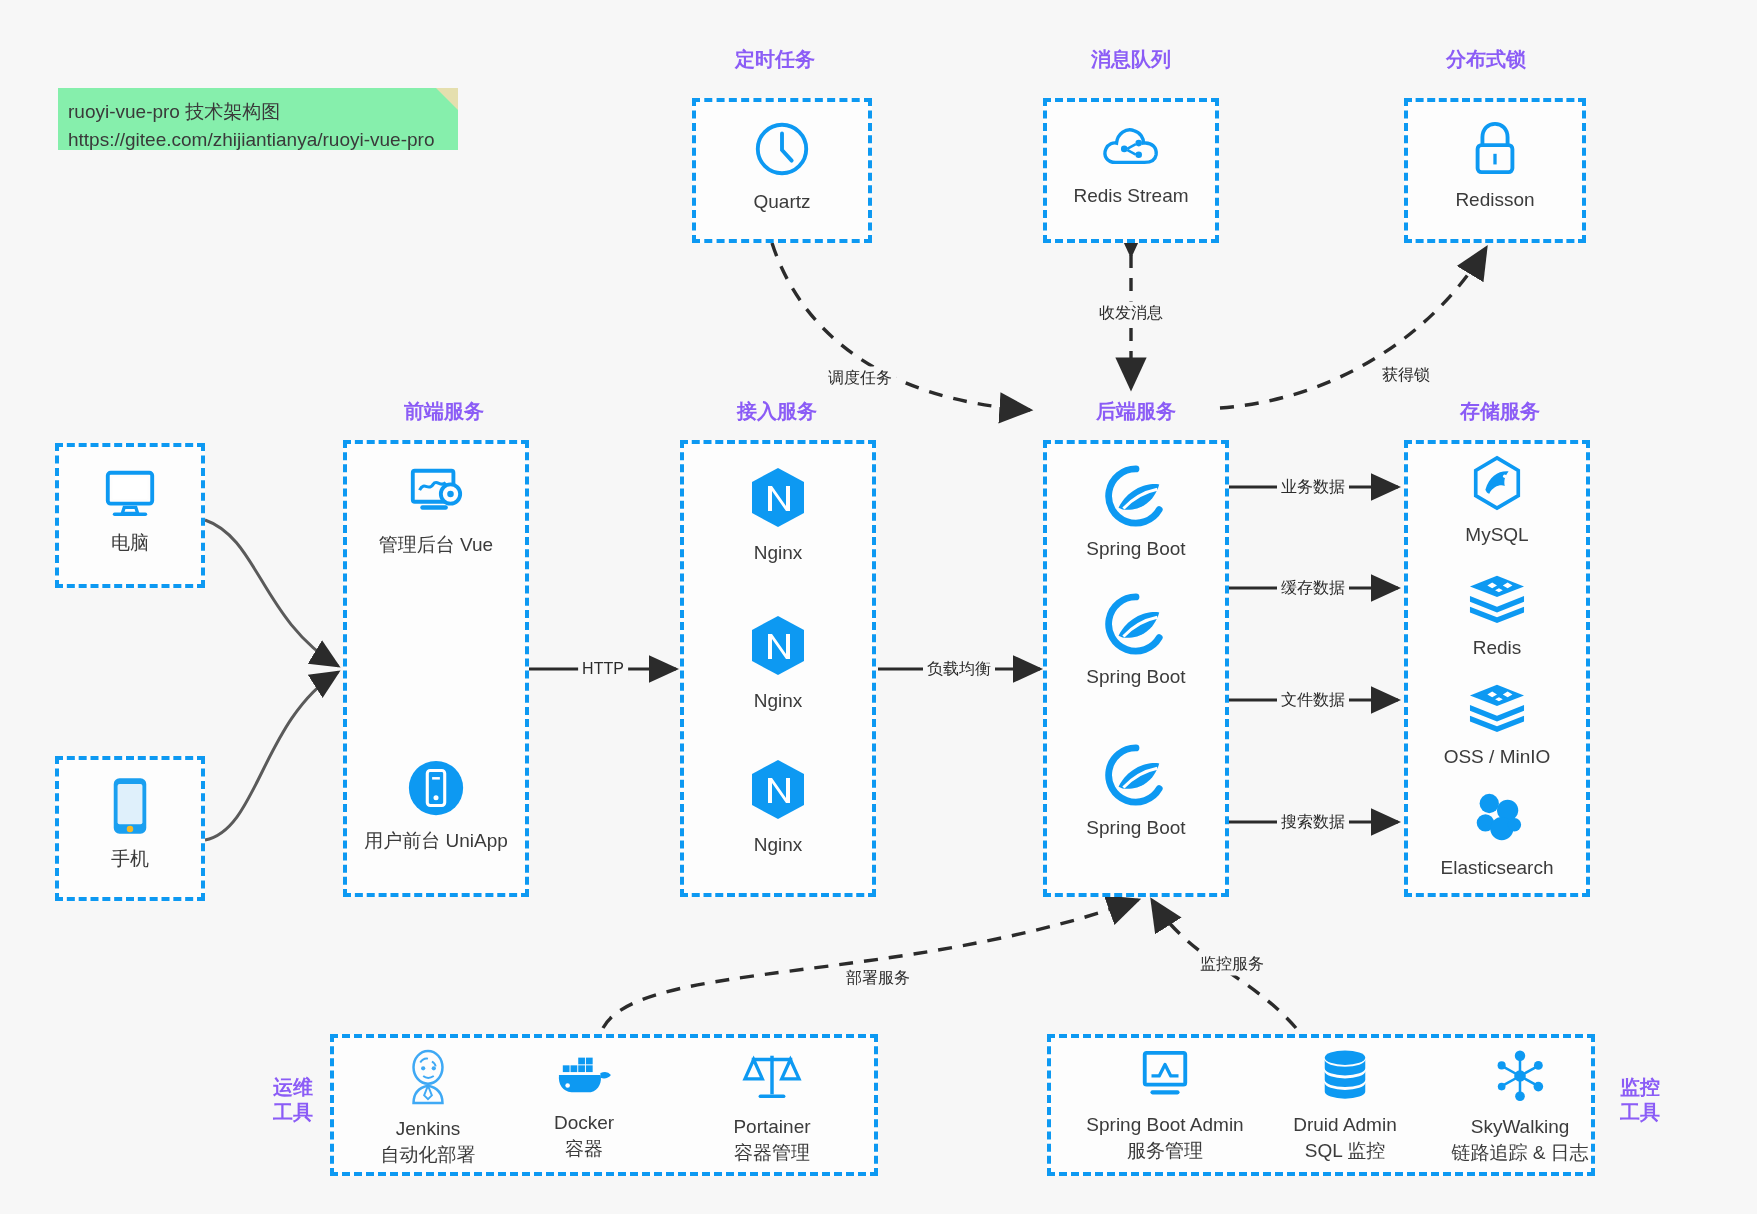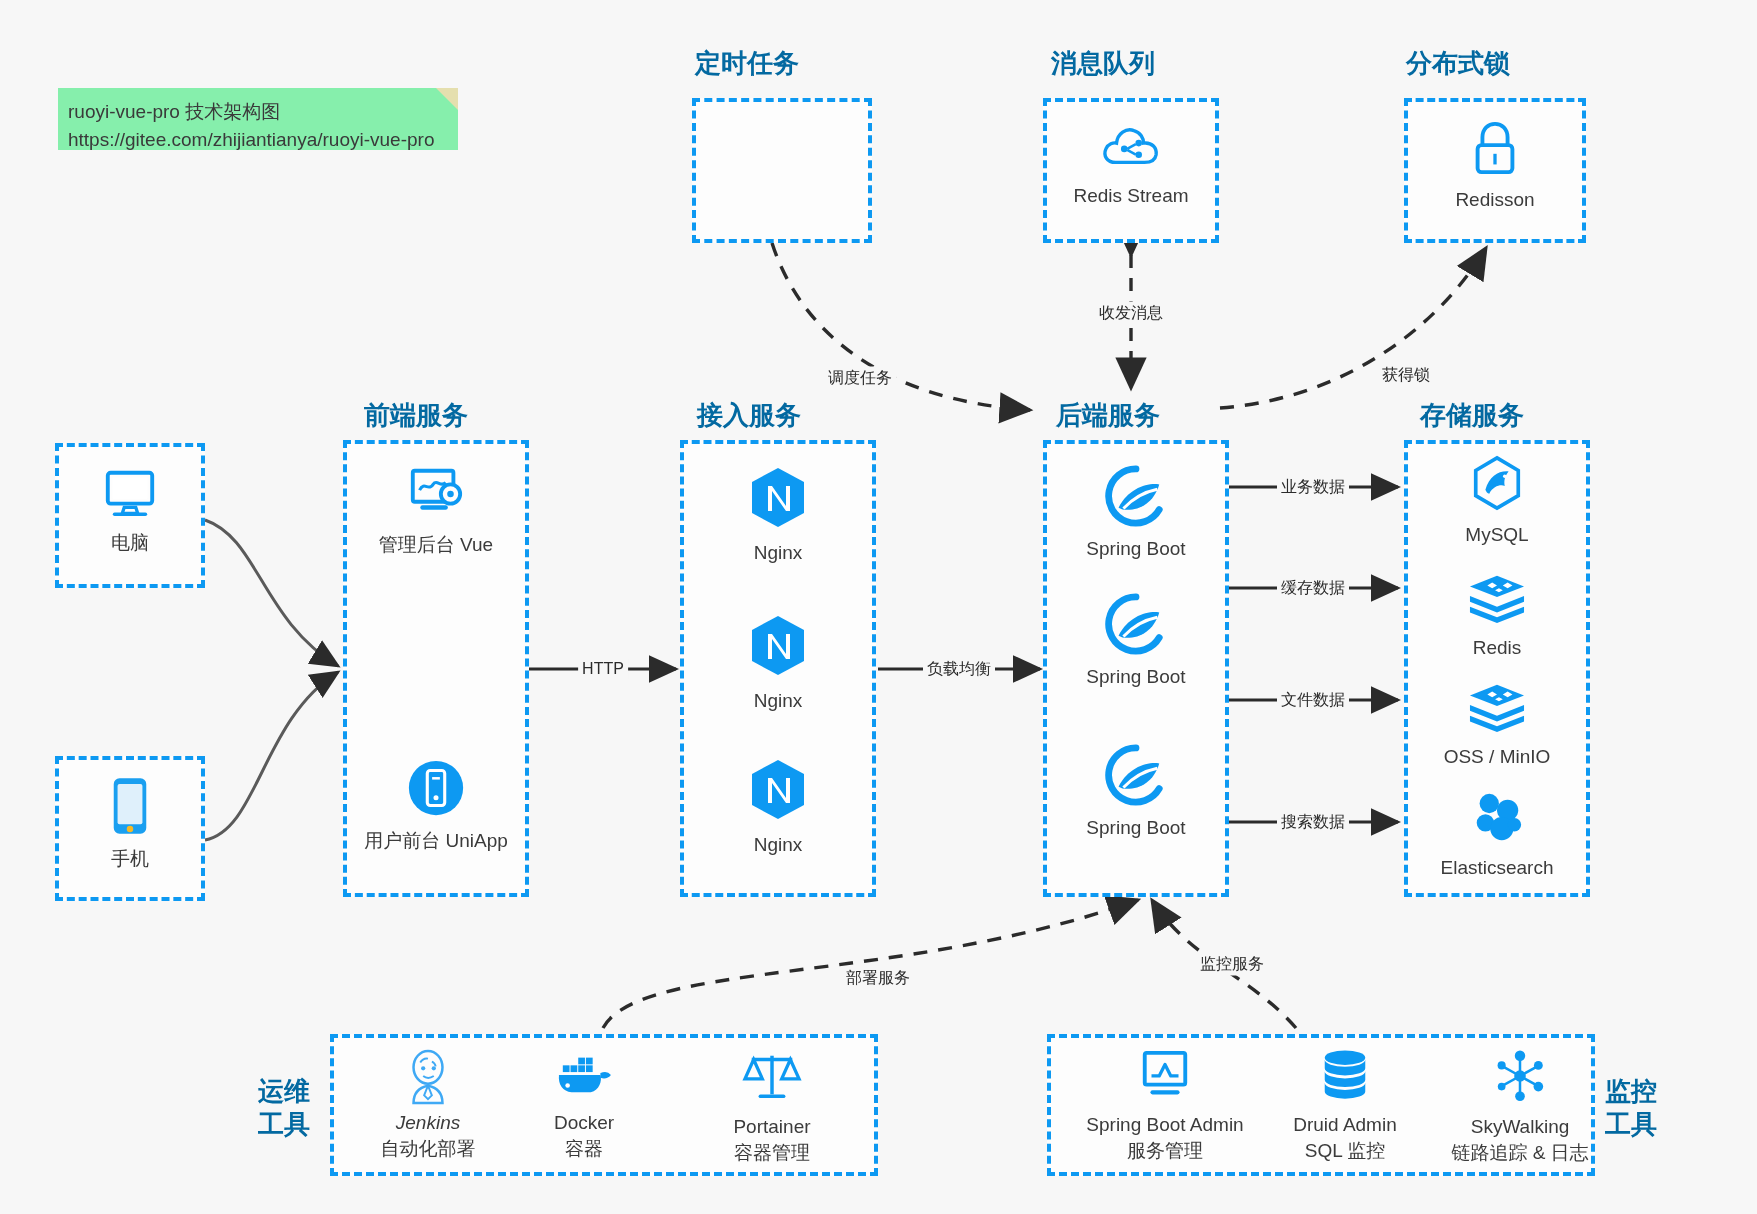--- a/index.html
+++ b/index.html
@@ -45,25 +45,26 @@
   
   .gbox {
     position: absolute;
     border: 4px dashed #0d99f2;
     background: #fdfdfd;
     box-sizing: border-box;
     z-index: 2;
   }
   .gtitle {
     position: absolute;
-    color: #0369a1;
+    color: #8b5cf6;
     font-weight: bold;
-    font-size: 26px;
+    font-size: 20px;
     white-space: nowrap;
     z-index: 4;
+    text-align: center;
   }
   .gtitle.side { line-height: 1.25; }
 
   
   .cell {
     position: absolute;
     display: flex;
     flex-direction: column;
     align-items: center;
     justify-content: flex-start;
@@ -132,20 +133,29 @@
   </svg>
 
   <div class="note">
     <div class="fold"></div>
     <div class="note-line">ruoyi-vue-pro 技术架构图</div>
     <div class="note-line">https://gitee.com/zhijiantianya/ruoyi-vue-pro</div>
   </div>
 
   <div class="gtitle" style="left:695px; top:46px; width:160px;">定时任务</div>
   <div class="gbox" style="left:692px; top:98px; width:180px; height:145px;"></div>
+  <div class="cell" style="left:702px; top:118px; width:160px;">
+    <span class="ico">
+      <svg width="62" height="62" viewBox="0 0 64 64">
+          <circle cx="32" cy="32" r="25" fill="none" stroke="#0d99f2" stroke-width="4"></circle>
+          <path d="M32 16 L32 33 L42 44" fill="none" stroke="#0d99f2" stroke-width="4" stroke-linecap="round"></path>
+        </svg>
+    </span>
+    <span class="lbl">Quartz</span>
+  </div>
 
   <div class="gtitle" style="left:1051px; top:46px; width:160px;">消息队列</div>
   <div class="gbox" style="left:1043px; top:98px; width:176px; height:145px;"></div>
   <div class="cell" style="left:1051px; top:118px; width:160px;">
     <span class="ico">
       <svg width="62" height="56" viewBox="0 0 64 58">
           <path d="M16 46 C7 46 3 39 6 32 C8 27 14 25 17 26 C18 16 27 10 35 13 C42 15 45 21 45 26 C54 25 59 31 58 38 C57 44 52 46 46 46 Z" fill="none" stroke="#0d99f2" stroke-width="3.5"></path>
           <circle cx="25" cy="32" r="3.4" fill="#0d99f2"></circle>
           <circle cx="40" cy="26" r="3.4" fill="#0d99f2"></circle>
           <circle cx="40" cy="38" r="3.4" fill="#0d99f2"></circle>
@@ -339,21 +349,21 @@
       <svg width="56" height="58" viewBox="0 0 58 60">
           <ellipse cx="29" cy="20" rx="15" ry="17" fill="none" stroke="#3fa9f5" stroke-width="2.6"></ellipse>
           <path d="M21 15 q3 -5 8 -4 M33 14 q3 1 4 5" fill="none" stroke="#3fa9f5" stroke-width="2"></path>
           <circle cx="24" cy="21" r="2.2" fill="#3fa9f5"></circle>
           <circle cx="35" cy="21" r="2.2" fill="#3fa9f5"></circle>
           <path d="M24 29 q5 4 11 0" fill="none" stroke="#3fa9f5" stroke-width="2"></path>
           <path d="M14 57 q0 -15 15 -18 q15 3 15 18 Z" fill="none" stroke="#3fa9f5" stroke-width="2.6"></path>
           <path d="M29 39 l-4 10 l4 4 l4 -4 z" fill="none" stroke="#3fa9f5" stroke-width="2"></path>
         </svg>
     </span>
-    <span class="lbl2" style="margin-top:0;font-style:italic;">Jenkins</span>
+    <span class="lbl2" style="margin-top:6px;">Jenkins</span>
     <span class="lbl2">自动化部署</span>
   </div>
   <div class="cell" style="left:504px; top:1048px; width:160px;">
     <span class="ico">
       <svg width="60" height="52" viewBox="0 0 62 54">
           <g fill="#0d99f2">
             <rect x="17" y="18" width="7" height="7"></rect>
             <rect x="25" y="18" width="7" height="7"></rect>
             <rect x="33" y="18" width="7" height="7"></rect>
             <rect x="25" y="10" width="7" height="7"></rect>

